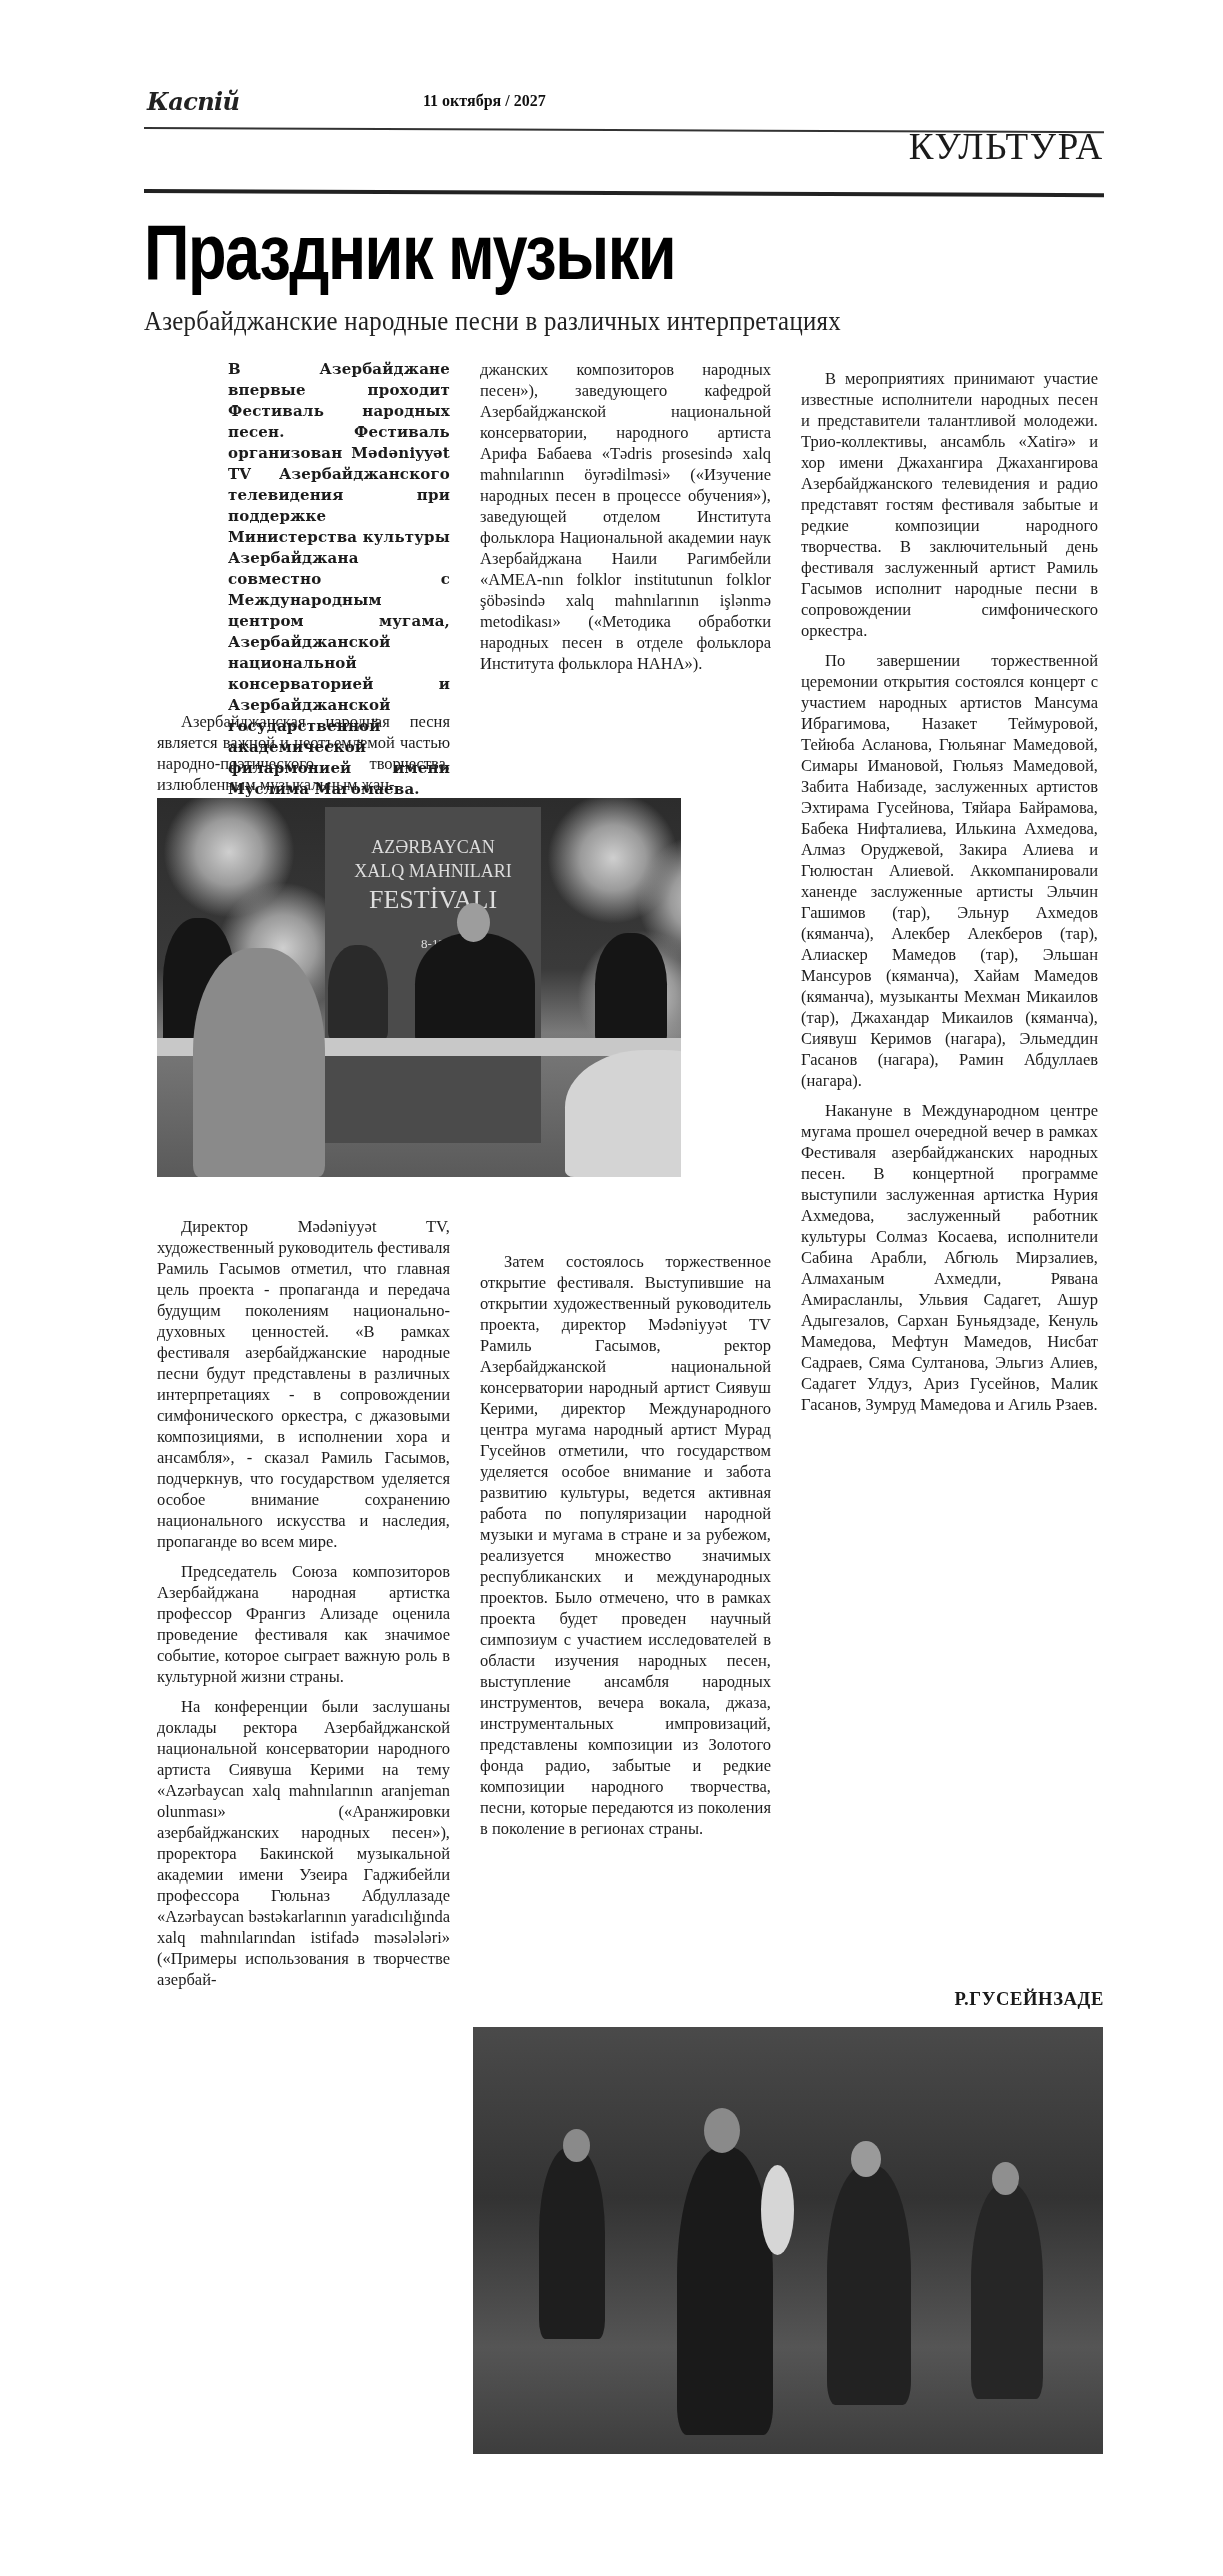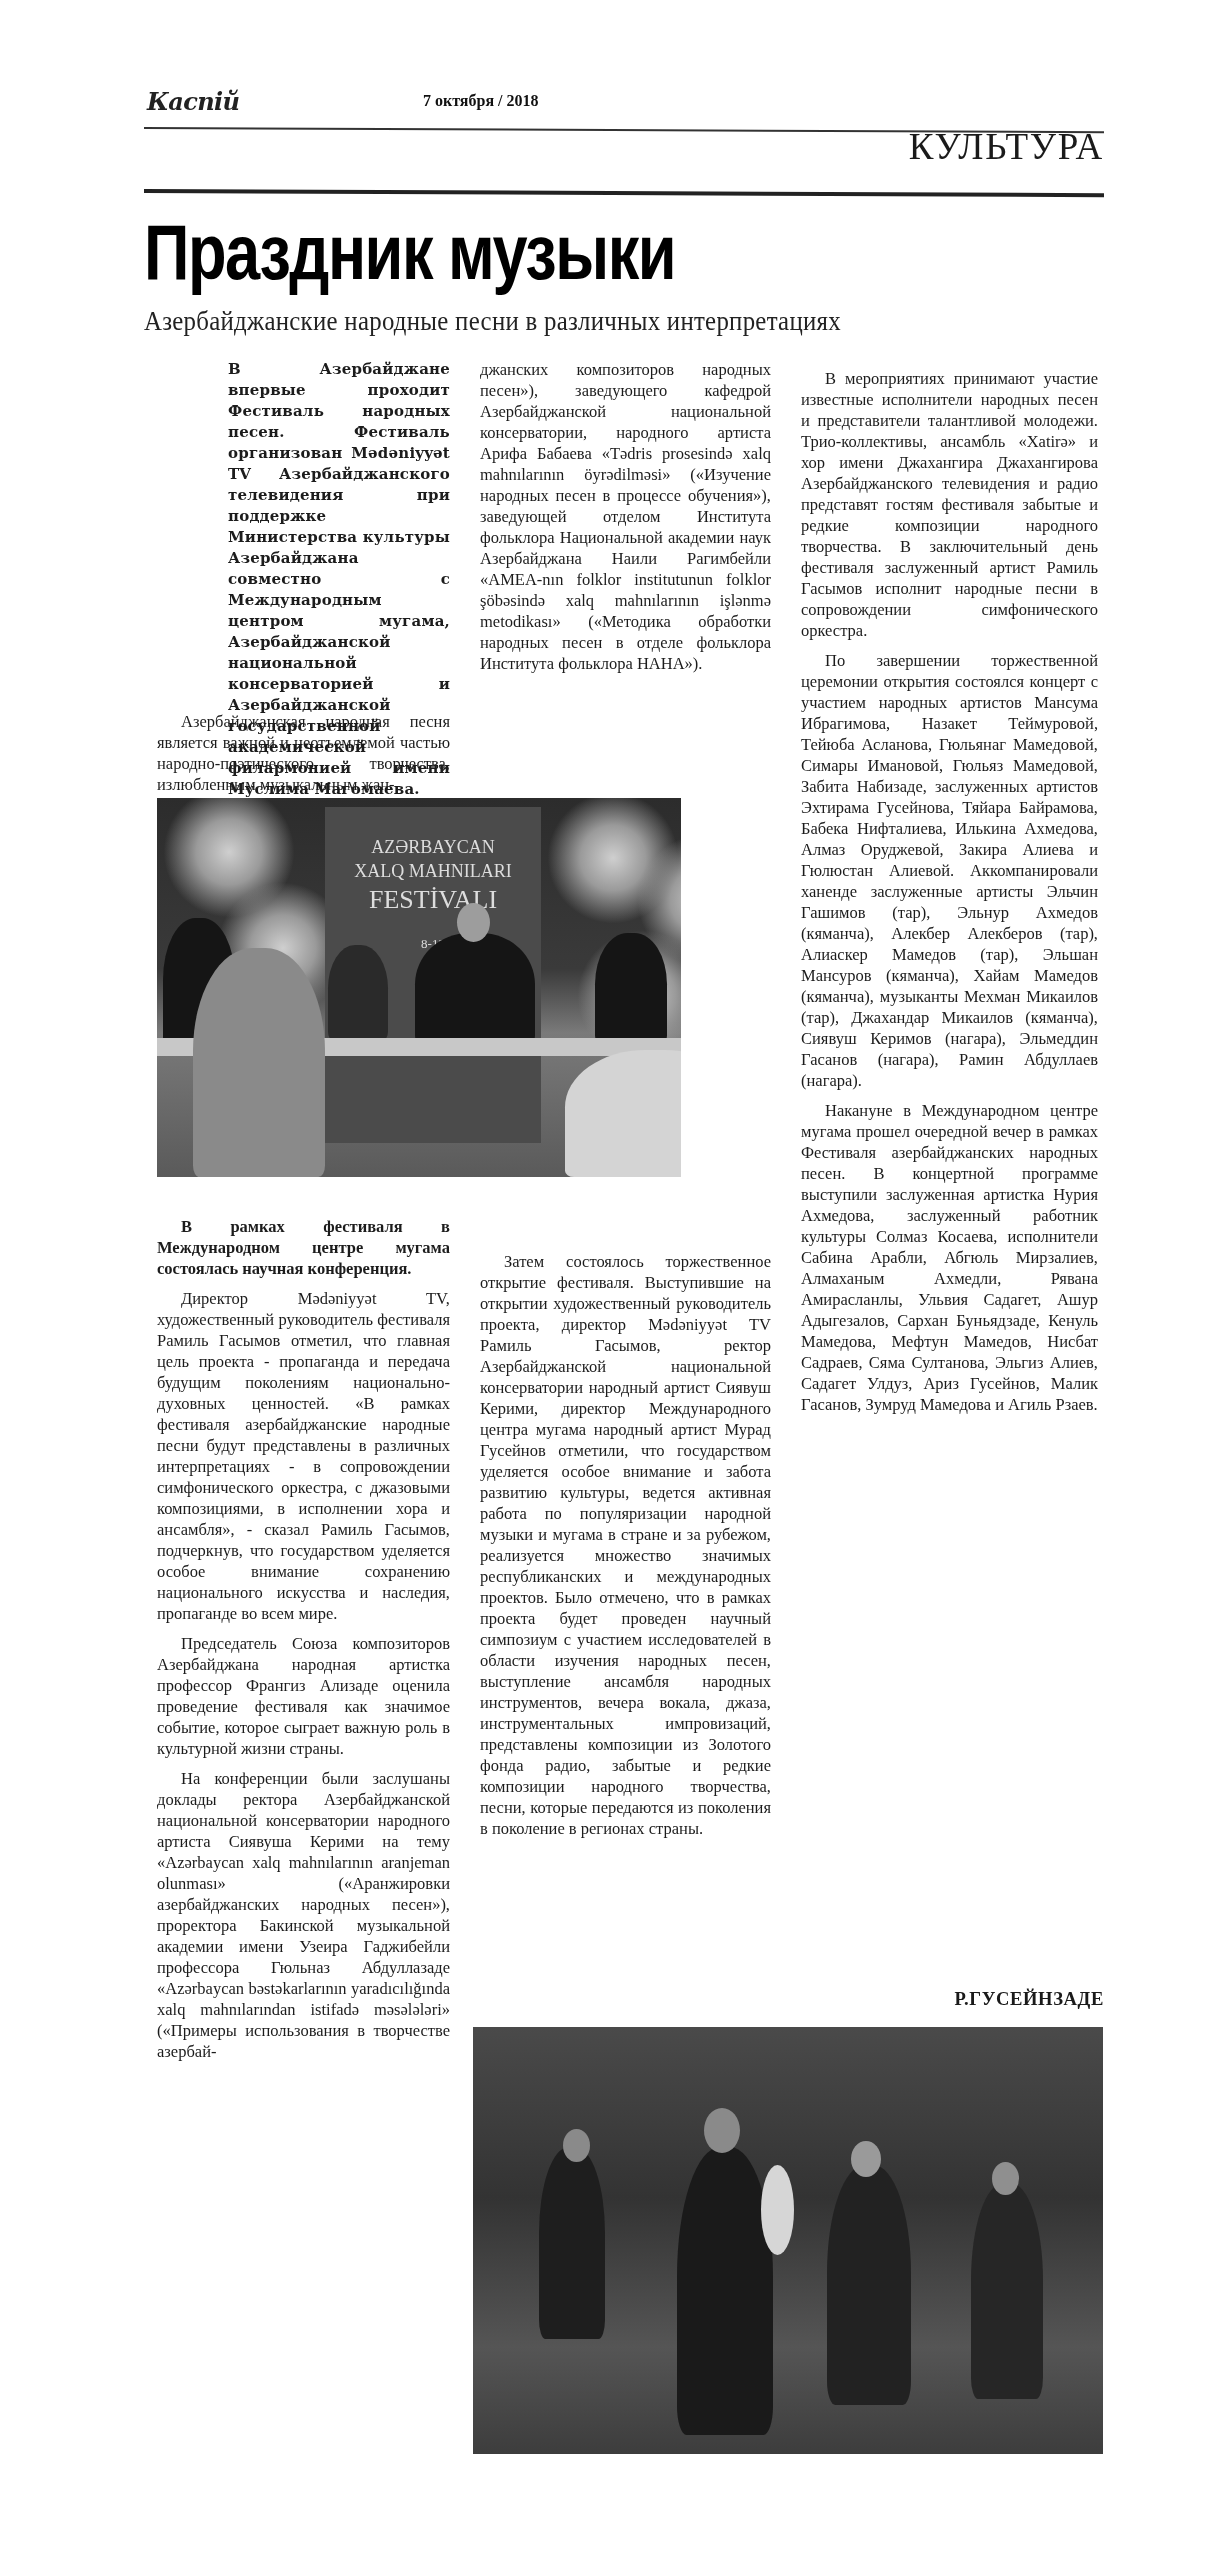--- a/index.html
+++ b/index.html
@@ -34,21 +34,21 @@
   .desk { position: absolute; left: 0; right: 0; top: 240px; height: 18px; background: #c8c8c8; }
   .attendee { position: absolute; border-radius: 45% 45% 5% 5%; }
 
   .byline { position: absolute; right: 120px; top: 1988px; font-family: "Liberation Serif", serif; font-weight: bold; font-size: 18.6px; letter-spacing: 0.6px; color: #1a1a1a; }
 </style>
 </head>
 <body>
 
 <div class="masthead">
   <span class="paper-name">Каспiй</span>
-  <span class="issue-date">7 октября / 2018</span>
+  <span class="issue-date">11 октября / 2027</span>
 </div>
 <div class="rule-top"></div>
 <div class="section-label">КУЛЬТУРА</div>
 <div class="rule-mid"></div>
 
 <h1 class="headline" style="margin:0;">Праздник музыки</h1>
 <div class="subheadline">Азербайджанские народные песни в различных интерпретациях</div>
 
 <div class="col" style="left:228px; top:359px; width:222px;">
   <p class="lead">В Азербайджане впервые проходит Фестиваль народных песен. Фестиваль организован Mədəniyyət TV Азербайджанского телевидения при поддержке Министерства культуры Азербайджана совместно с Международным центром мугама, Азербайджанской национальной консерваторией и Азербайджанской государственной академической филармонией имени Муслима Магомаева.</p>
@@ -84,21 +84,20 @@
   <div class="person" style="left:258px; top:135px; width:120px; height:114px;"></div>
   <div class="head" style="left:300px; top:105px; width:33px; height:39px;"></div>
   <div class="person" style="left:438px; top:135px; width:72px; height:114px;"></div>
   <div class="person" style="left:546px; top:141px; width:66px; height:114px;"></div>
   <div class="desk"></div>
   <div class="attendee" style="left:36px; top:150px; width:132px; height:229px; background:#8a8a8a;"></div>
   <div class="attendee" style="left:408px; top:252px; width:180px; height:127px; background:#d4d4d4;"></div>
 </div>
 
 <div class="col" style="left:157px; top:1207px; width:293px;">
-  <p class="ind bold">В рамках фестиваля в Международном центре мугама состоялась научная конференция.</p>
   <p class="ind">Директор Mədəniyyət TV, художественный руководитель фестиваля Рамиль Гасымов отметил, что главная цель проекта - пропаганда и передача будущим поколениям национально-духовных ценностей. «В рамках фестиваля азербайджанские народные песни будут представлены в различных интерпретациях - в сопровождении симфонического оркестра, с джазовыми композициями, в исполнении хора и ансамбля», - сказал Рамиль Гасымов, подчеркнув, что государством уделяется особое внимание сохранению национального искусства и наследия, пропаганде во всем мире.</p>
   <p class="ind">Председатель Союза композиторов Азербайджана народная артистка профессор Франгиз Ализаде оценила проведение фестиваля как значимое событие, которое сыграет важную роль в культурной жизни страны.</p>
   <p class="ind">На конференции были заслушаны доклады ректора Азербайджанской национальной консерватории народного артиста Сиявуша Керими на тему «Azərbaycan xalq mahnılarının aranjeman olunması» («Аранжировки азербайджанских народных песен»), проректора Бакинской музыкальной академии имени Узеира Гаджибейли профессора Гюльназ Абдуллазаде «Azərbaycan bəstəkarlarının yaradıcılığında xalq mahnılarından istifadə məsələləri» («Примеры использования в творчестве азербай-</p>
 </div>
 
 <div class="col" style="left:480px; top:1242px; width:291px;">
   <p class="ind">Затем состоялось торжественное открытие фестиваля. Выступившие на открытии художественный руководитель проекта, директор Mədəniyyət TV Рамиль Гасымов, ректор Азербайджанской национальной консерватории народный артист Сиявуш Керими, директор Международного центра мугама народный артист Мурад Гусейнов отметили, что государством уделяется особое внимание и забота развитию культуры, ведется активная работа по популяризации народной музыки и мугама в стране и за рубежом, реализуется множество значимых республиканских и международных проектов. Было отмечено, что в рамках проекта будет проведен научный симпозиум с участием исследователей в области изучения народных песен, выступление ансамбля народных инструментов, вечера вокала, джаза, инструментальных импровизаций, представлены композиции из Золотого фонда радио, забытые и редкие композиции народного творчества, песни, которые передаются из поколения в поколение в регионах страны.</p>
 </div>
 
 <div class="byline">Р.ГУСЕЙНЗАДЕ</div>

